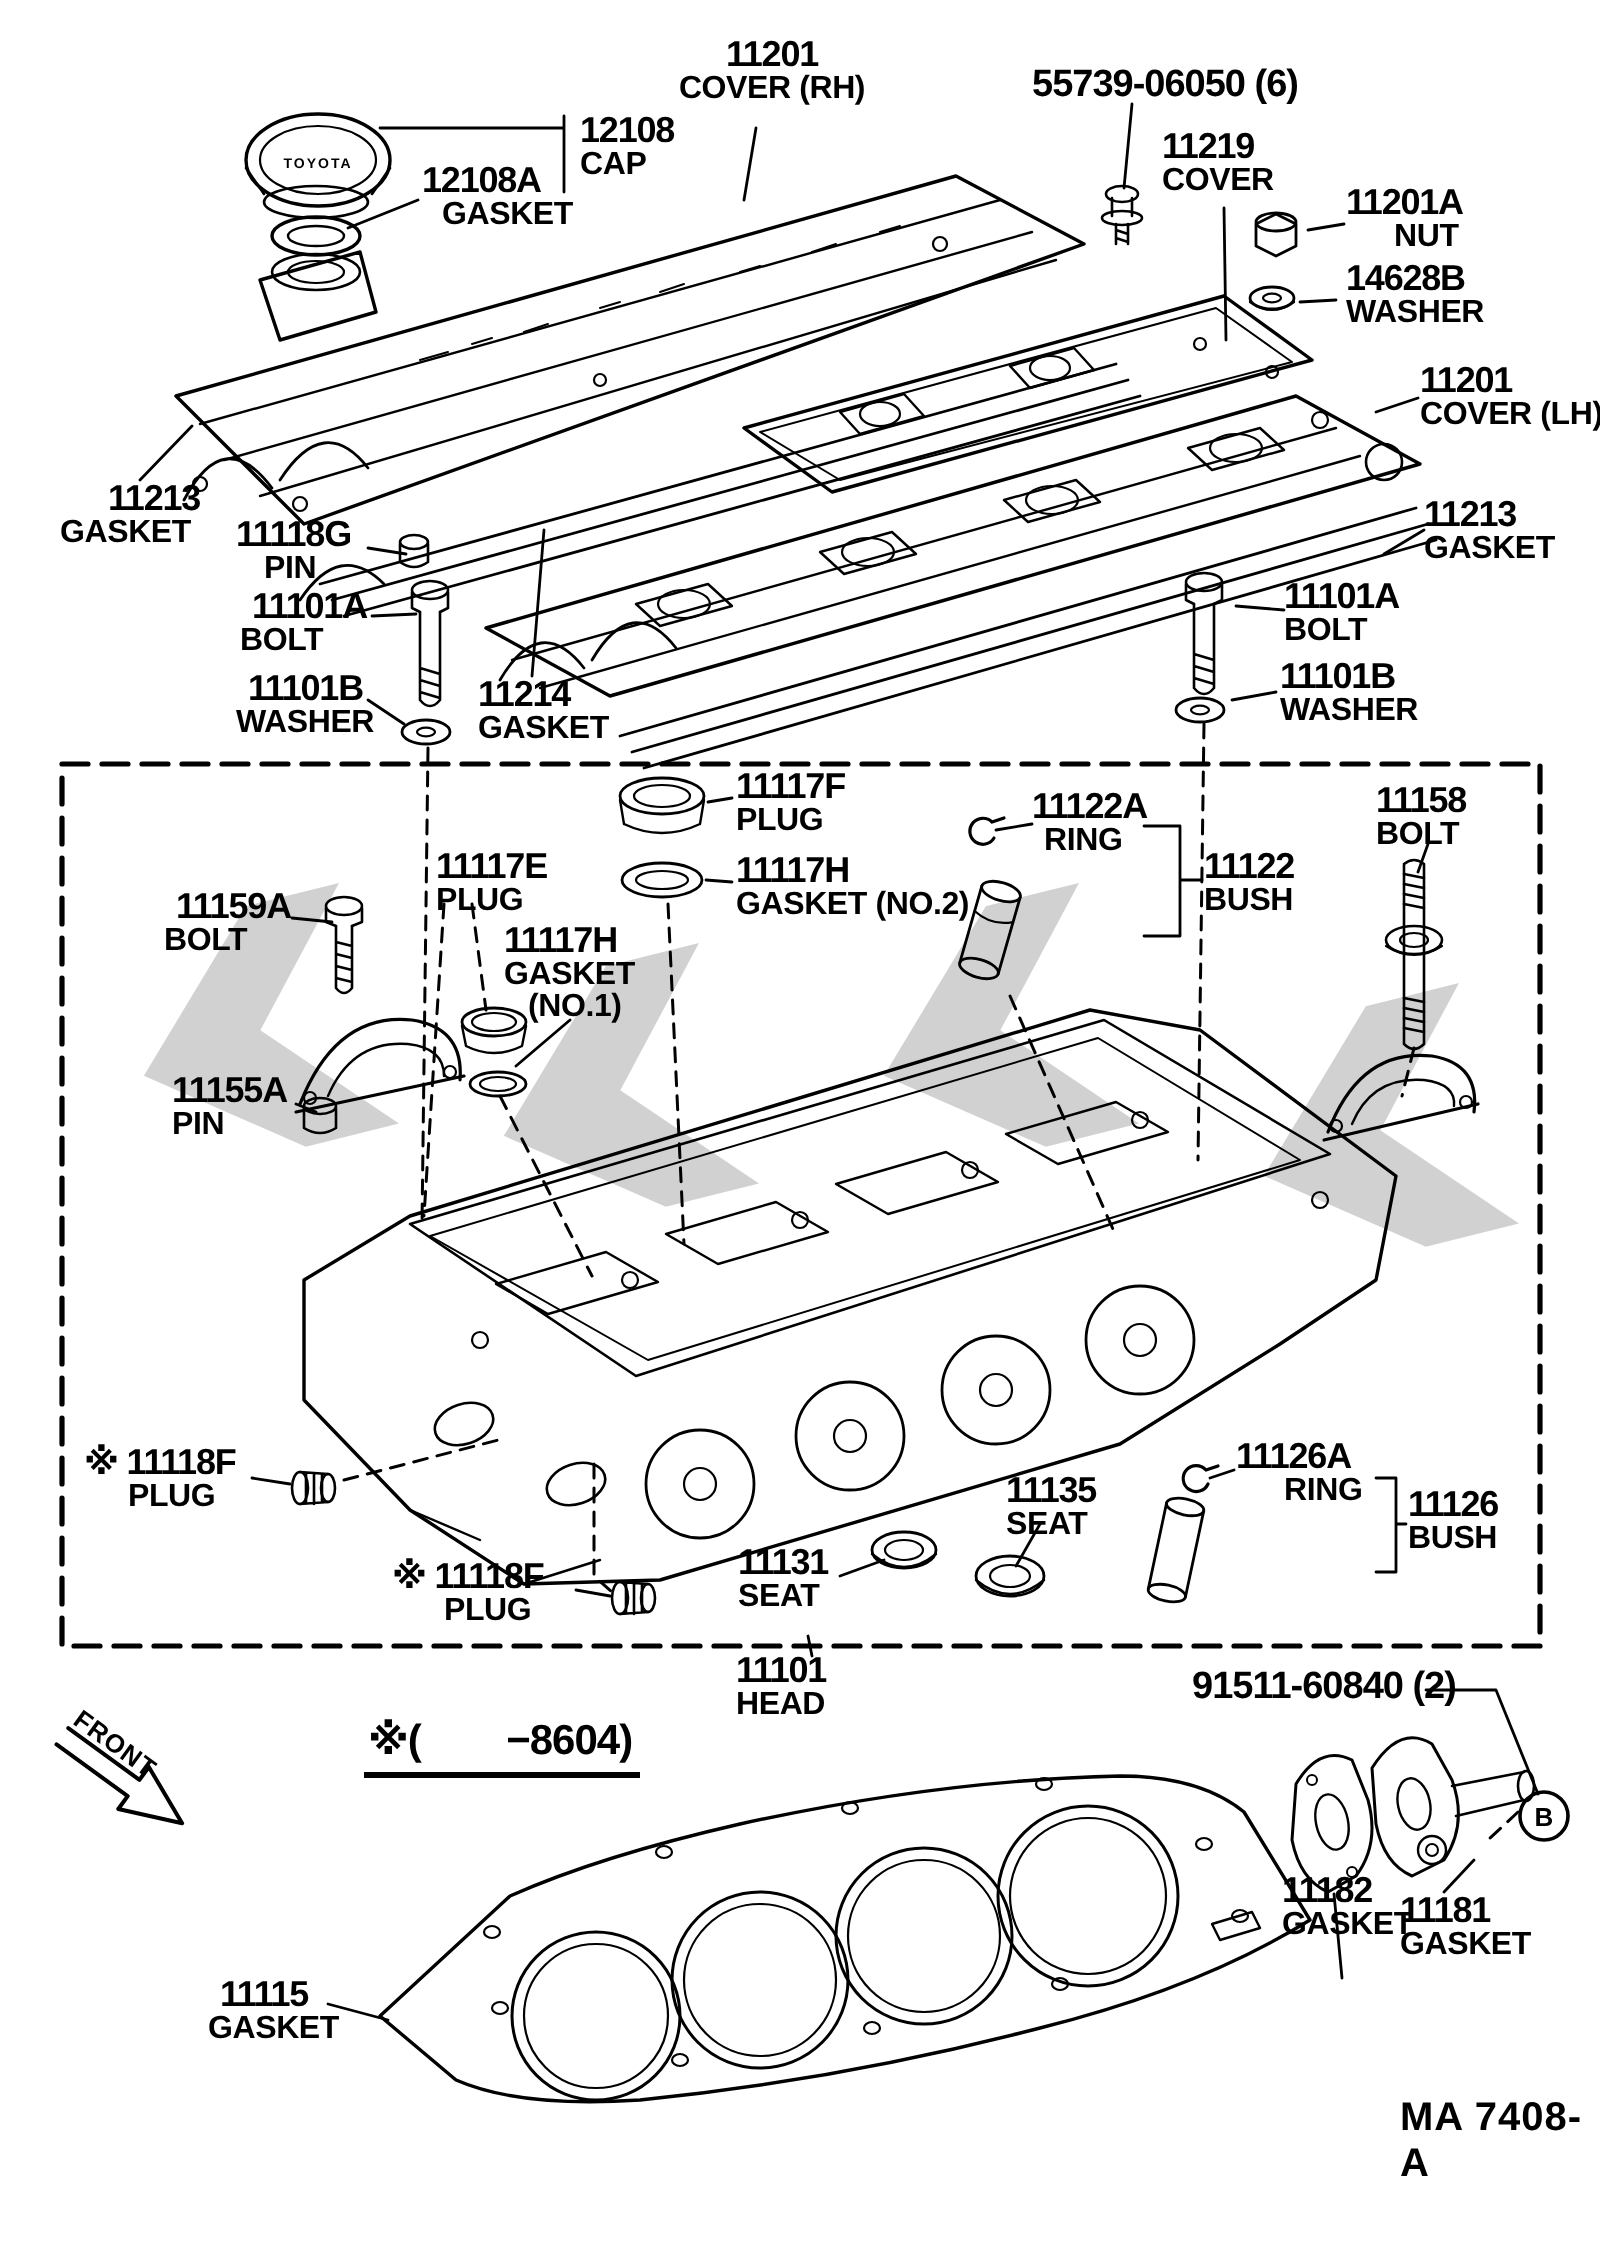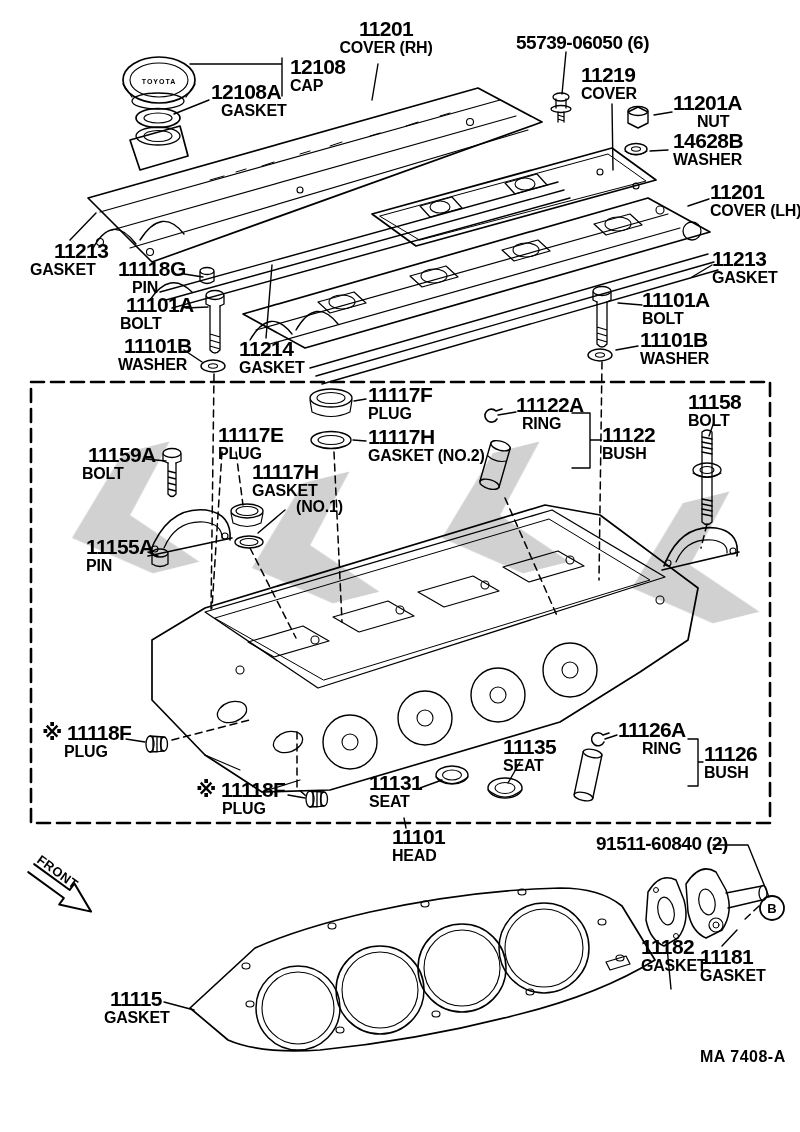--- a/index.html
+++ b/index.html
@@ -1,29 +1,29 @@
 <!DOCTYPE html>
 <html><head>
 <meta charset="utf-8">
 <style>
   html,body{margin:0;padding:0;background:#fff;}
   body{width:800px;height:1132px;position:relative;overflow:hidden;
        font-family:"Liberation Sans","DejaVu Sans",sans-serif;}
   .stage{position:absolute;left:0;top:0;width:800px;height:1132px;}
   svg.art{position:absolute;left:0;top:0;}
   .plabel{position:absolute;font-weight:700;color:#000;line-height:1.04;white-space:nowrap;}
-  .pnum{display:block;font-size:21px;letter-spacing:-0.6px;}
+  .pnum{display:block;font-size:18px;letter-spacing:-0.6px;}
   .pnum.sm{font-size:19px;letter-spacing:-0.5px;}
   .pdesc{display:block;font-size:16px;letter-spacing:-0.2px;}
   .center{text-align:center;}
   .note{position:absolute;left:182px;top:858px;font-weight:700;font-size:21px;
         letter-spacing:-0.5px;white-space:pre;border-bottom:3px solid #000;padding:0 4px 3px 2px;}
-  .macode{position:absolute;left:700px;top:1048px;font-weight:700;font-size:16px;letter-spacing:0.5px;}
+  .macode{position:absolute;left:700px;top:1048px;font-weight:700;font-size:20px;letter-spacing:0.5px;}
   .ml6{margin-left:6px;}.ml8{margin-left:8px;padding-left:16px;}.ml10{margin-left:10px;}
-  .ml14{margin-left:14px;}.ml22{margin-left:22px;}.ml26{margin-left:26px;}.ml28{margin-left:44px;}
+  .ml14{margin-left:14px;}.ml22{margin-left:22px;}.ml26{margin-left:26px;}.ml28{margin-left:12px;}
 </style>
 </head>
 <body>
 
 <div class="stage">
 
 <svg class="art" width="800" height="1132" viewBox="0 0 800 1132" fill="none" stroke="#000" stroke-width="1.7" stroke-linecap="round" stroke-linejoin="round">
 
   <g fill="#c9c9c9" stroke="none" opacity="0.85">
     <path transform="translate(55,470) rotate(-14)" d="M0 70 L70 0 L118 0 L62 62 L118 124 L70 124 Z"></path>
@@ -433,35 +433,36 @@
   <span class="pdesc">SEAT</span>
 </div>
 <div class="plabel" style="left:618px;top:719px">
   <span class="pnum">11126A</span>
   <span class="pdesc ml8">RING</span>
 </div>
 <div class="plabel" style="left:704px;top:743px">
   <span class="pnum">11126</span>
   <span class="pdesc">BUSH</span>
 </div>
-<div class="plabel" style="left:392px;top:826px">
+<div class="plabel" style="left:368px;top:826px">
   <span class="pnum">11101</span>
   <span class="pdesc">HEAD</span>
 </div>
 <div class="plabel" style="left:596px;top:834px">
   <span class="pnum sm">91511-60840 (2)</span>
 </div>
 <div class="plabel" style="left:700px;top:946px">
   <span class="pnum">11181</span>
   <span class="pdesc">GASKET</span>
 </div>
 <div class="plabel" style="left:641px;top:936px">
   <span class="pnum">11182</span>
   <span class="pdesc">GASKET</span>
 </div>
 <div class="plabel" style="left:104px;top:988px">
   <span class="pnum ml6">11115</span>
   <span class="pdesc">GASKET</span>
 </div>
 
+<div class="note">※(        −8604)</div>
 <div class="macode">MA  7408-A</div>
 
 </div>
 
 </body></html>

